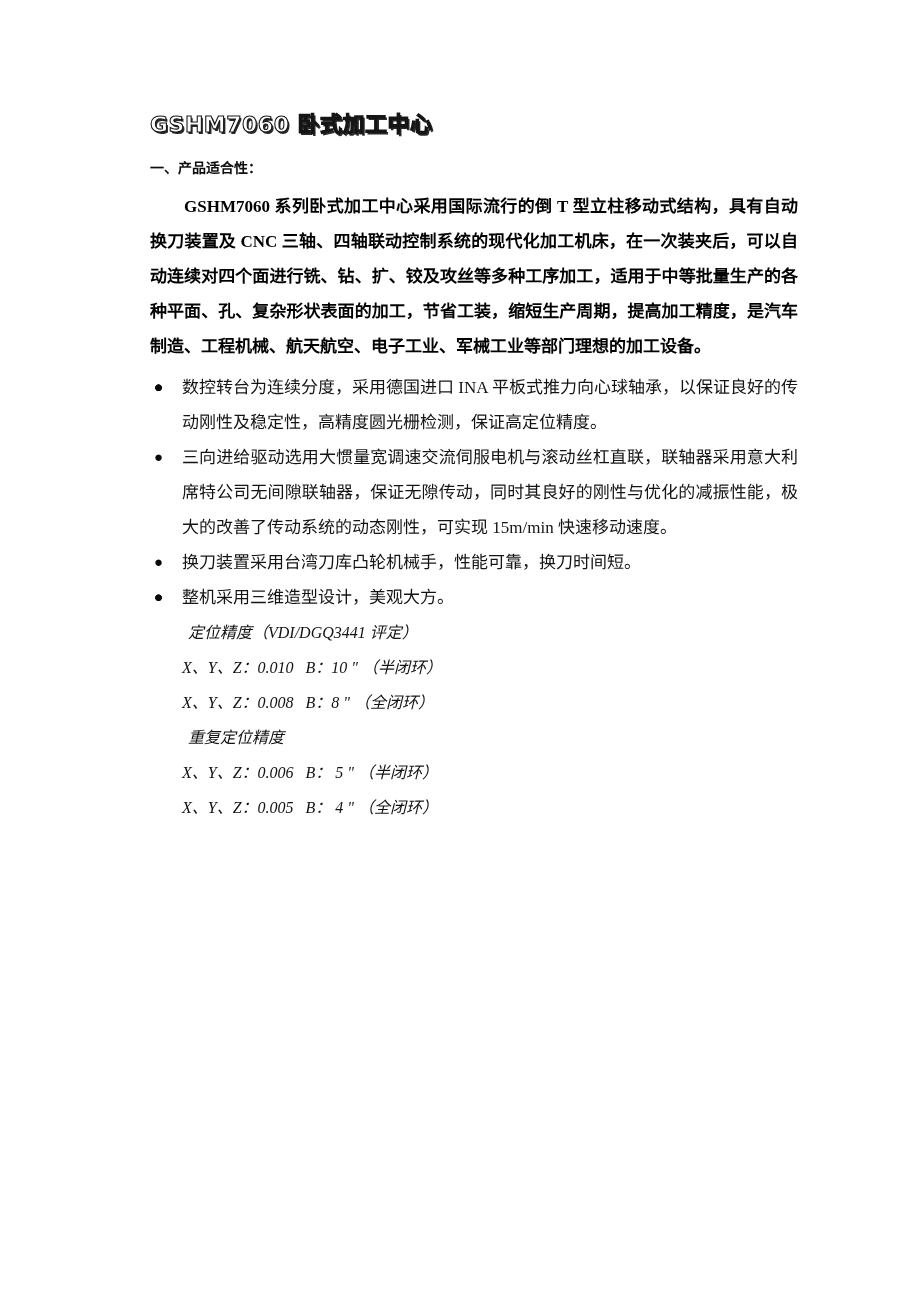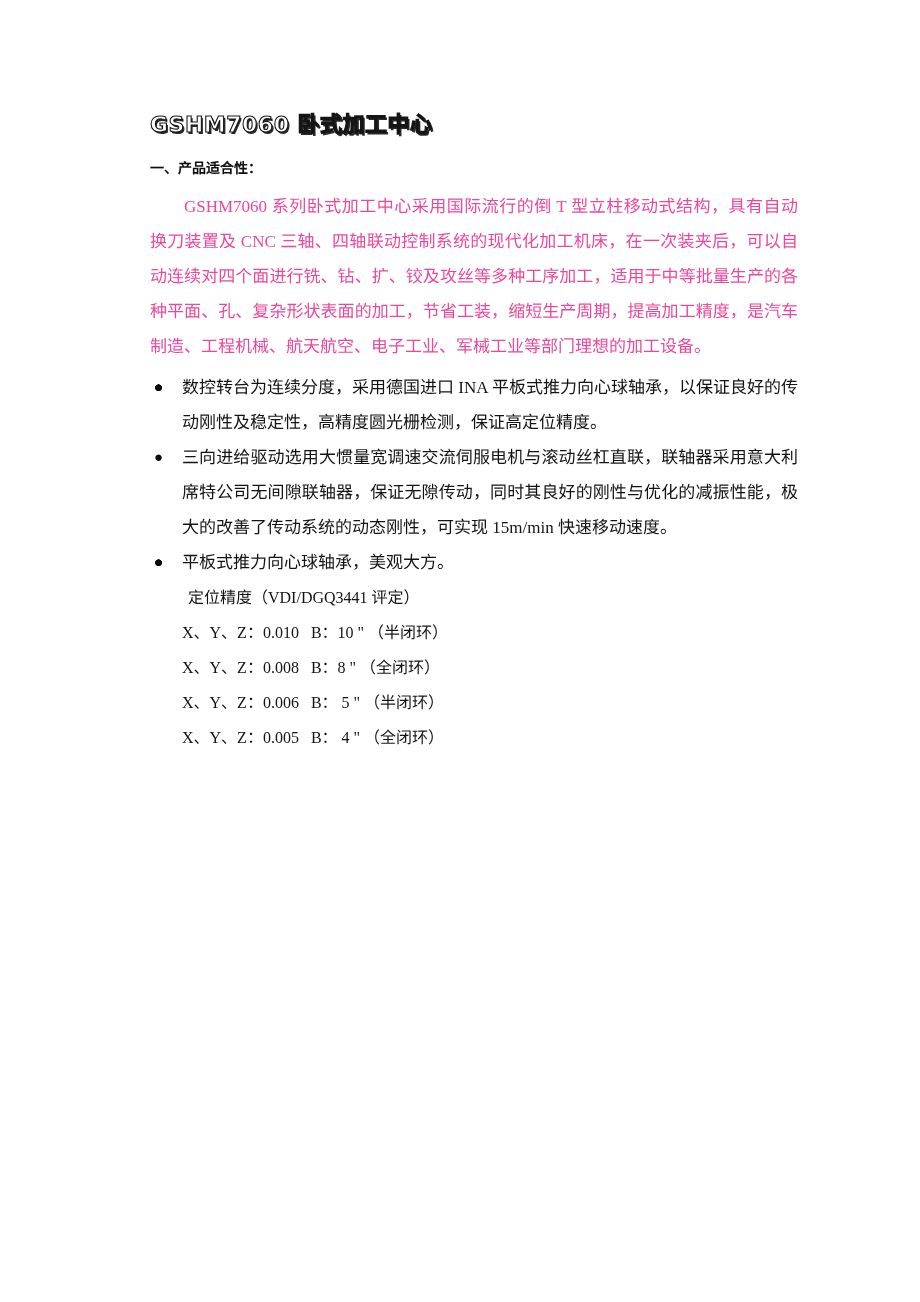--- a/index.html
+++ b/index.html
@@ -66,22 +66,23 @@
 
   
   .intro-paragraph {
     margin: 0;
     padding-top: 12px;
     font-size: 17px;
     line-height: 35px;
     text-align: justify;
     text-justify: inter-ideograph;
     text-indent: 2em;
-    color: #ec4899;
+    color: #000000;
     width: 648px;
+    font-weight: bold;
   }
 
   
   .bullet-list {
     list-style: none;
     margin: 0;
     padding: 6px 0 0 0;
     width: 648px;
   }
   .bullet-item {
@@ -104,20 +105,21 @@
     color: #080808;
     text-align: left;
   }
 
   
   .spec-block {
     margin: 0;
     padding: 0 0 0 32px;
     list-style: none;
     width: 648px;
+    font-style: italic;
   }
   .spec-line {
     font-size: 16px;
     line-height: 35px;
     color: #131313;
     white-space: pre;
     font-family: "Liberation Serif", "DejaVu Serif", serif;
   }
   .spec-line.spec-label {
     padding-left: 2px;
@@ -137,28 +139,29 @@
     <h2 class="section-heading">一、产品适合性：</h2>
 
     <p class="intro-paragraph">GSHM7060 系列卧式加工中心采用国际流行的倒 T 型立柱移动式结构，具有自动换刀装置及 CNC 三轴、四轴联动控制系统的现代化加工机床，在一次装夹后，可以自动连续对四个面进行铣、钻、扩、铰及攻丝等多种工序加工，适用于中等批量生产的各种平面、孔、复杂形状表面的加工，节省工装，缩短生产周期，提高加工精度，是汽车制造、工程机械、航天航空、电子工业、军械工业等部门理想的加工设备。</p>
 
     <ul class="bullet-list">
         <li class="bullet-item"><span class="bullet-dot">●</span></li>
         <li class="bullet-item"><span class="bullet-dot">●</span></li>
         <li class="bullet-item"><span class="bullet-dot">●</span></li>
         <li class="bullet-item"><span class="bullet-dot">●</span><span>数控转台为连续分度，采用德国进口 INA 平板式推力向心球轴承，以保证良好的传动刚性及稳定性，高精度圆光栅检测，保证高定位精度。</span></li>
         <li class="bullet-item"><span class="bullet-dot">●</span><span>三向进给驱动选用大惯量宽调速交流伺服电机与滚动丝杠直联，联轴器采用意大利席特公司无间隙联轴器，保证无隙传动，同时其良好的刚性与优化的减振性能，极大的改善了传动系统的动态刚性，可实现 15m/min 快速移动速度。</span></li>
+        <li class="bullet-item"><span class="bullet-dot">●</span><span>换刀装置采用台湾刀库凸轮机械手，性能可靠，换刀时间短。</span></li>
         <li class="bullet-item"><span class="bullet-dot">●</span></li>
         <li class="bullet-item"><span class="bullet-dot">●</span></li>
-        <li class="bullet-item"><span class="bullet-dot">●</span></li>
-        <li class="bullet-item"><span class="bullet-dot">●</span><span>平板式推力向心球轴承，美观大方。</span></li>
+        <li class="bullet-item"><span class="bullet-dot">●</span><span>整机采用三维造型设计，美观大方。</span></li>
       </ul>
 
     <ul class="spec-block">
         <li class="spec-line spec-label"> 定位精度（VDI/DGQ3441 评定）</li>
         <li class="spec-line spec-value">X、Y、Z：0.010   B：10 " （半闭环）</li>
         <li class="spec-line spec-value">X、Y、Z：0.008   B：8 " （全闭环）</li>
+        <li class="spec-line spec-label"> 重复定位精度</li>
         <li class="spec-line spec-value">X、Y、Z：0.006   B： 5 " （半闭环）</li>
         <li class="spec-line spec-value">X、Y、Z：0.005   B： 4 " （全闭环）</li>
       </ul>
 
   </div>
 </div>
 
 </body></html>

